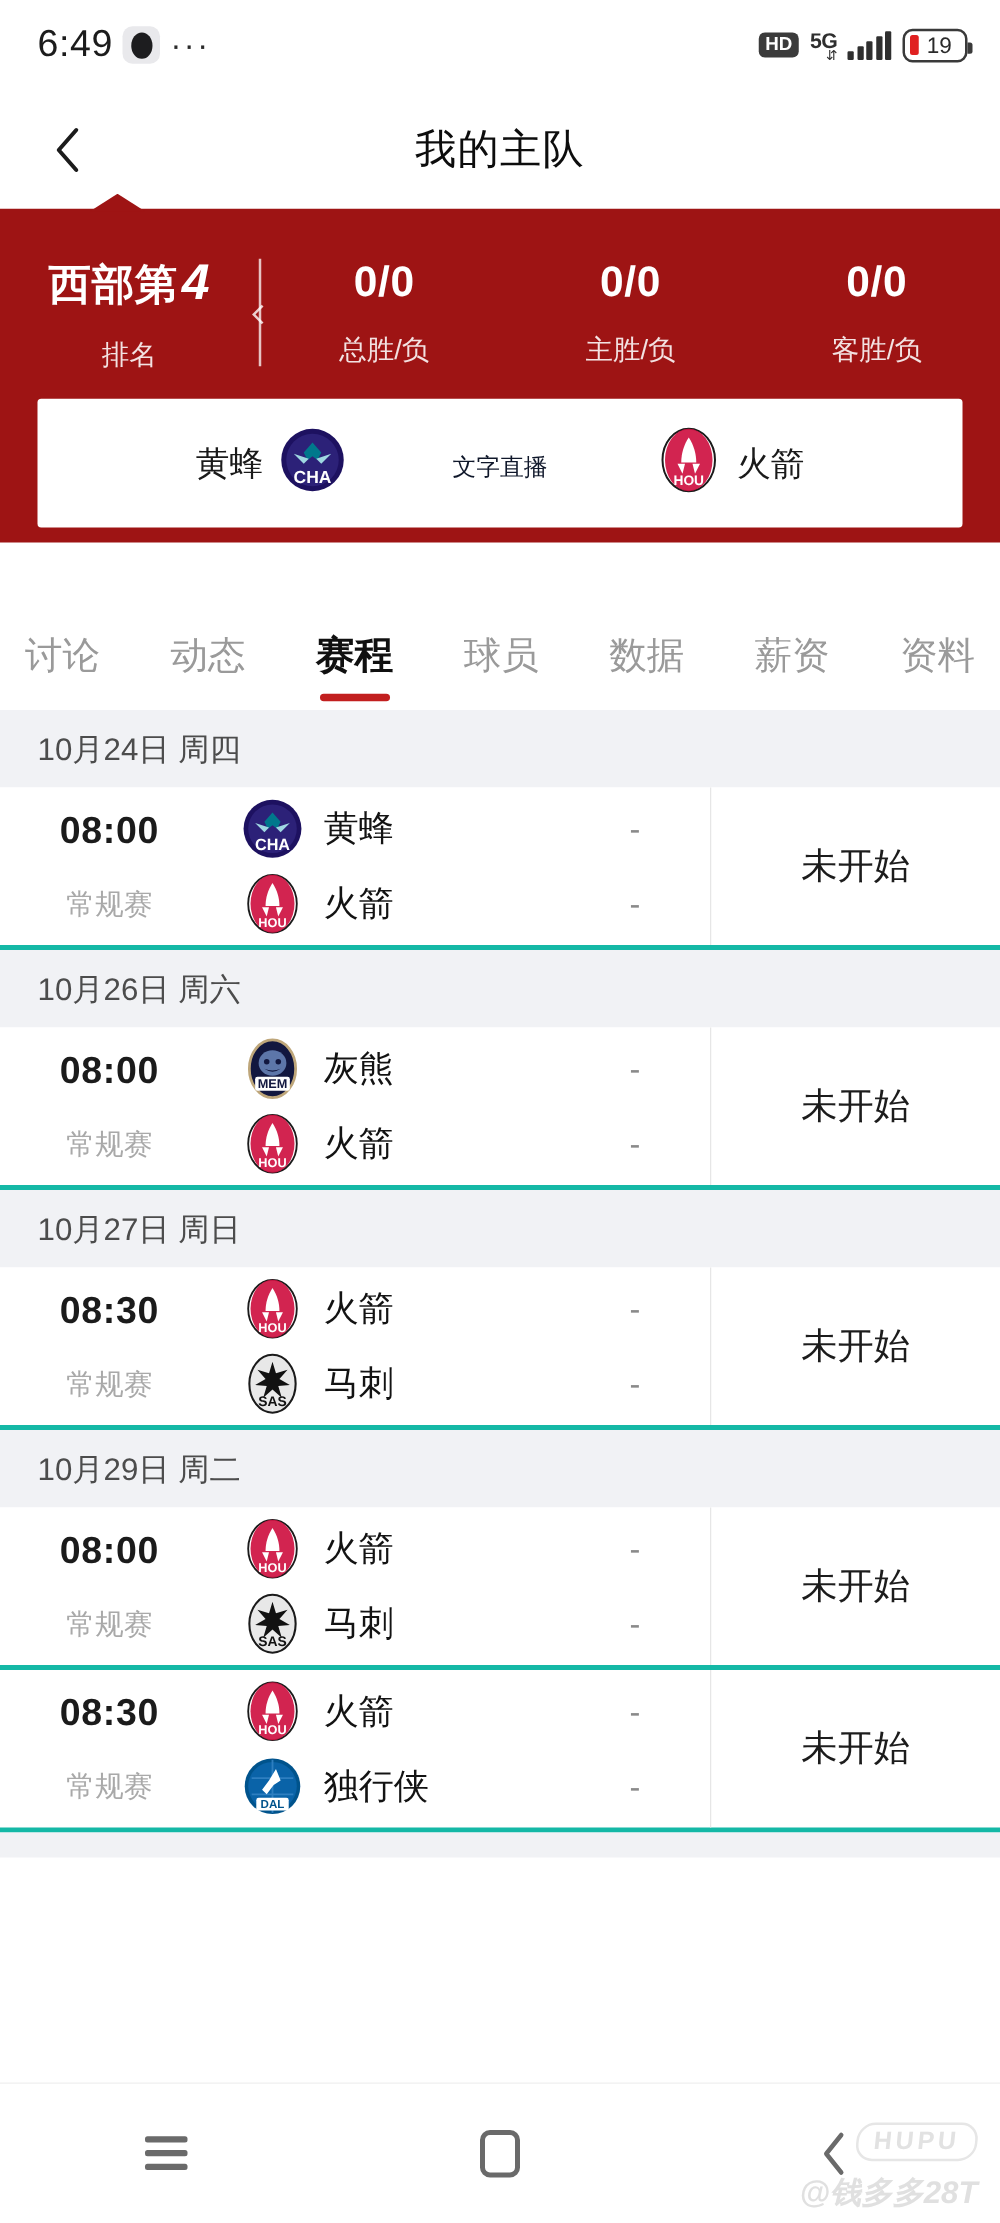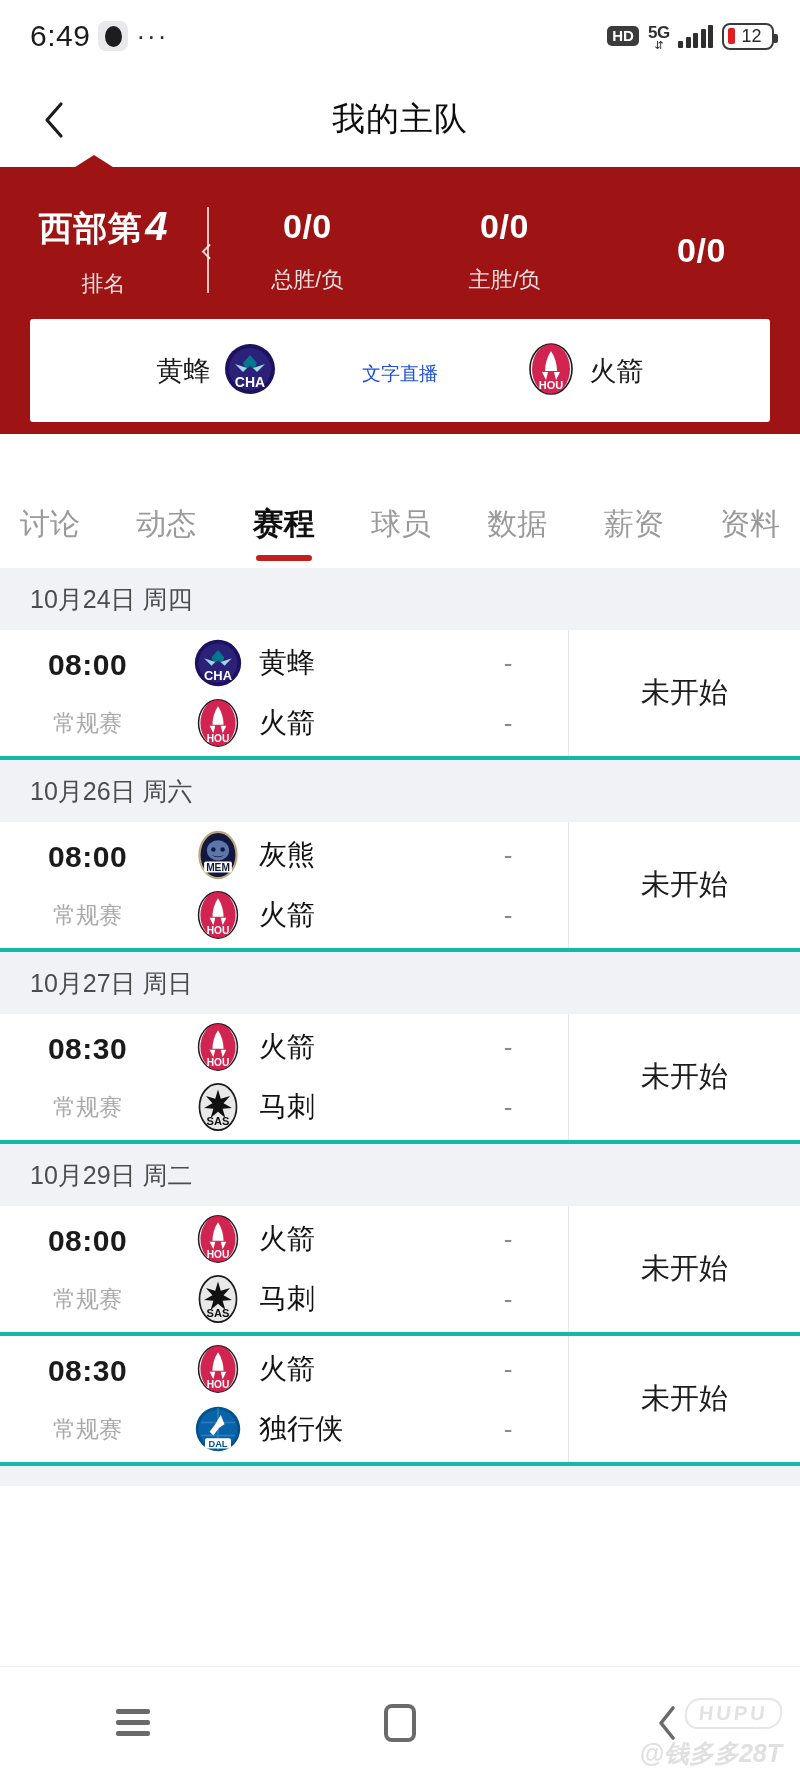--- a/index.html
+++ b/index.html
@@ -23,21 +23,21 @@
     width: 30px; height: 30px; border-radius: 8px; background: #e9e9ec;
     display: flex; align-items: center; justify-content: center;
   }
   .sb-punch i { display:block; width: 17px; height: 21px; border-radius: 50%; background: #1d1d1f; }
   .sb-dots { font-size: 26px; color: #2a2a2a; letter-spacing: 2px; line-height: 10px; }
   .sb-right { margin-left: auto; display: flex; align-items: center; gap: 9px; }
   .ic-hd {
     background: #3b3b3b; color:#fff; font-size: 15px; font-weight: 700;
     border-radius: 5px; padding: 2px 5px 3px; line-height: 1;
   }
-  .ic-net { display: flex; flex-direction: column; align-items: center; line-height: 1; }
+  .ic-net { display: flex; flex-direction: column; align-items: flex-end; line-height: 1; }
   .ic-net .g5 { font-size: 17px; font-weight: 600; color: #2f2f2f; letter-spacing: -.3px; }
   .ic-net .arrows { font-size: 11px; color: #2f2f2f; line-height: 8px; }
   .bars { display: flex; align-items: flex-end; gap: 2.5px; height: 24px; margin-left:-1px;}
   .bars span { width: 5px; background: #2f2f2f; border-radius: 1px; }
   .bars span:nth-child(1){height:7px}
   .bars span:nth-child(2){height:11px}
   .bars span:nth-child(3){height:15px}
   .bars span:nth-child(4){height:19px}
   .bars span:nth-child(5){height:23px}
   .batt {
@@ -95,21 +95,21 @@
   .gamecard {
     margin: 0 30px; background: #fff; border-radius: 3px;
     height: 103px; display: flex; align-items: center; justify-content: center; gap: 0;
   }
   .gc-side { display: flex; align-items: center; gap: 12px; width: 215px; }
   .gc-side.left { justify-content: flex-end; padding-right: 6px; }
   .gc-side.right { justify-content: flex-start; padding-left: 6px; }
   .gc-team { font-size: 27px; color: #1a1a1a; }
   .gc-mid { text-align: center; width: 235px; }
   .gc-date { font-size: 30px; color: #111; font-weight: 500; letter-spacing:.5px; }
-  .gc-sub { font-size: 19px; color: #1d4ed8; margin-top: 6px; }
+  .gc-sub { font-size: 19px; color: #0f172a; margin-top: 6px; }
 
   
   .tabs-wrap {
     background:#fff; border-radius: 22px 22px 0 0; margin-top: -2px; position: relative; z-index: 3;
   }
   .tabs {
     display: flex; align-items: center; height: 88px; padding: 0 16px;
     justify-content: space-between;
     margin-top: 48px;
   }
@@ -193,21 +193,21 @@
       </span>
       <span class="bars">
         <span></span>
           <span></span>
           <span></span>
           <span></span>
           <span></span>
       </span>
       <span class="batt">
         <span class="fill"></span>
-        <span class="pct">12</span>
+        <span class="pct">19</span>
       </span>
     </div>
   </div>
 
   <div class="navbar">
     <div class="nav-back">
       <svg width="24" height="40" viewBox="0 0 24 40" aria-hidden="true">
         <path d="M19 4 L5 20 L19 36" fill="none" stroke="#1c1c1c" stroke-width="3.2" stroke-linecap="round" stroke-linejoin="round"></path>
       </svg>
     </div>
@@ -228,20 +228,21 @@
       <div class="stat">
         <div class="stat-val">0/0</div>
         <div class="stat-lbl">总胜/负</div>
       </div>
       <div class="stat">
         <div class="stat-val">0/0</div>
         <div class="stat-lbl">主胜/负</div>
       </div>
       <div class="stat">
         <div class="stat-val">0/0</div>
+        <div class="stat-lbl">客胜/负</div>
       </div>
     </div>
 
     <div class="gamecard">
       <div class="gc-side left">
         <span class="gc-team">黄蜂</span>
         <span>
           <svg width="54" height="54" viewBox="0 0 54 54" aria-hidden="true">
             <circle cx="27" cy="27" r="25" fill="#1D1160"></circle>
             <circle cx="27" cy="27" r="21" fill="#2C2178"></circle>

